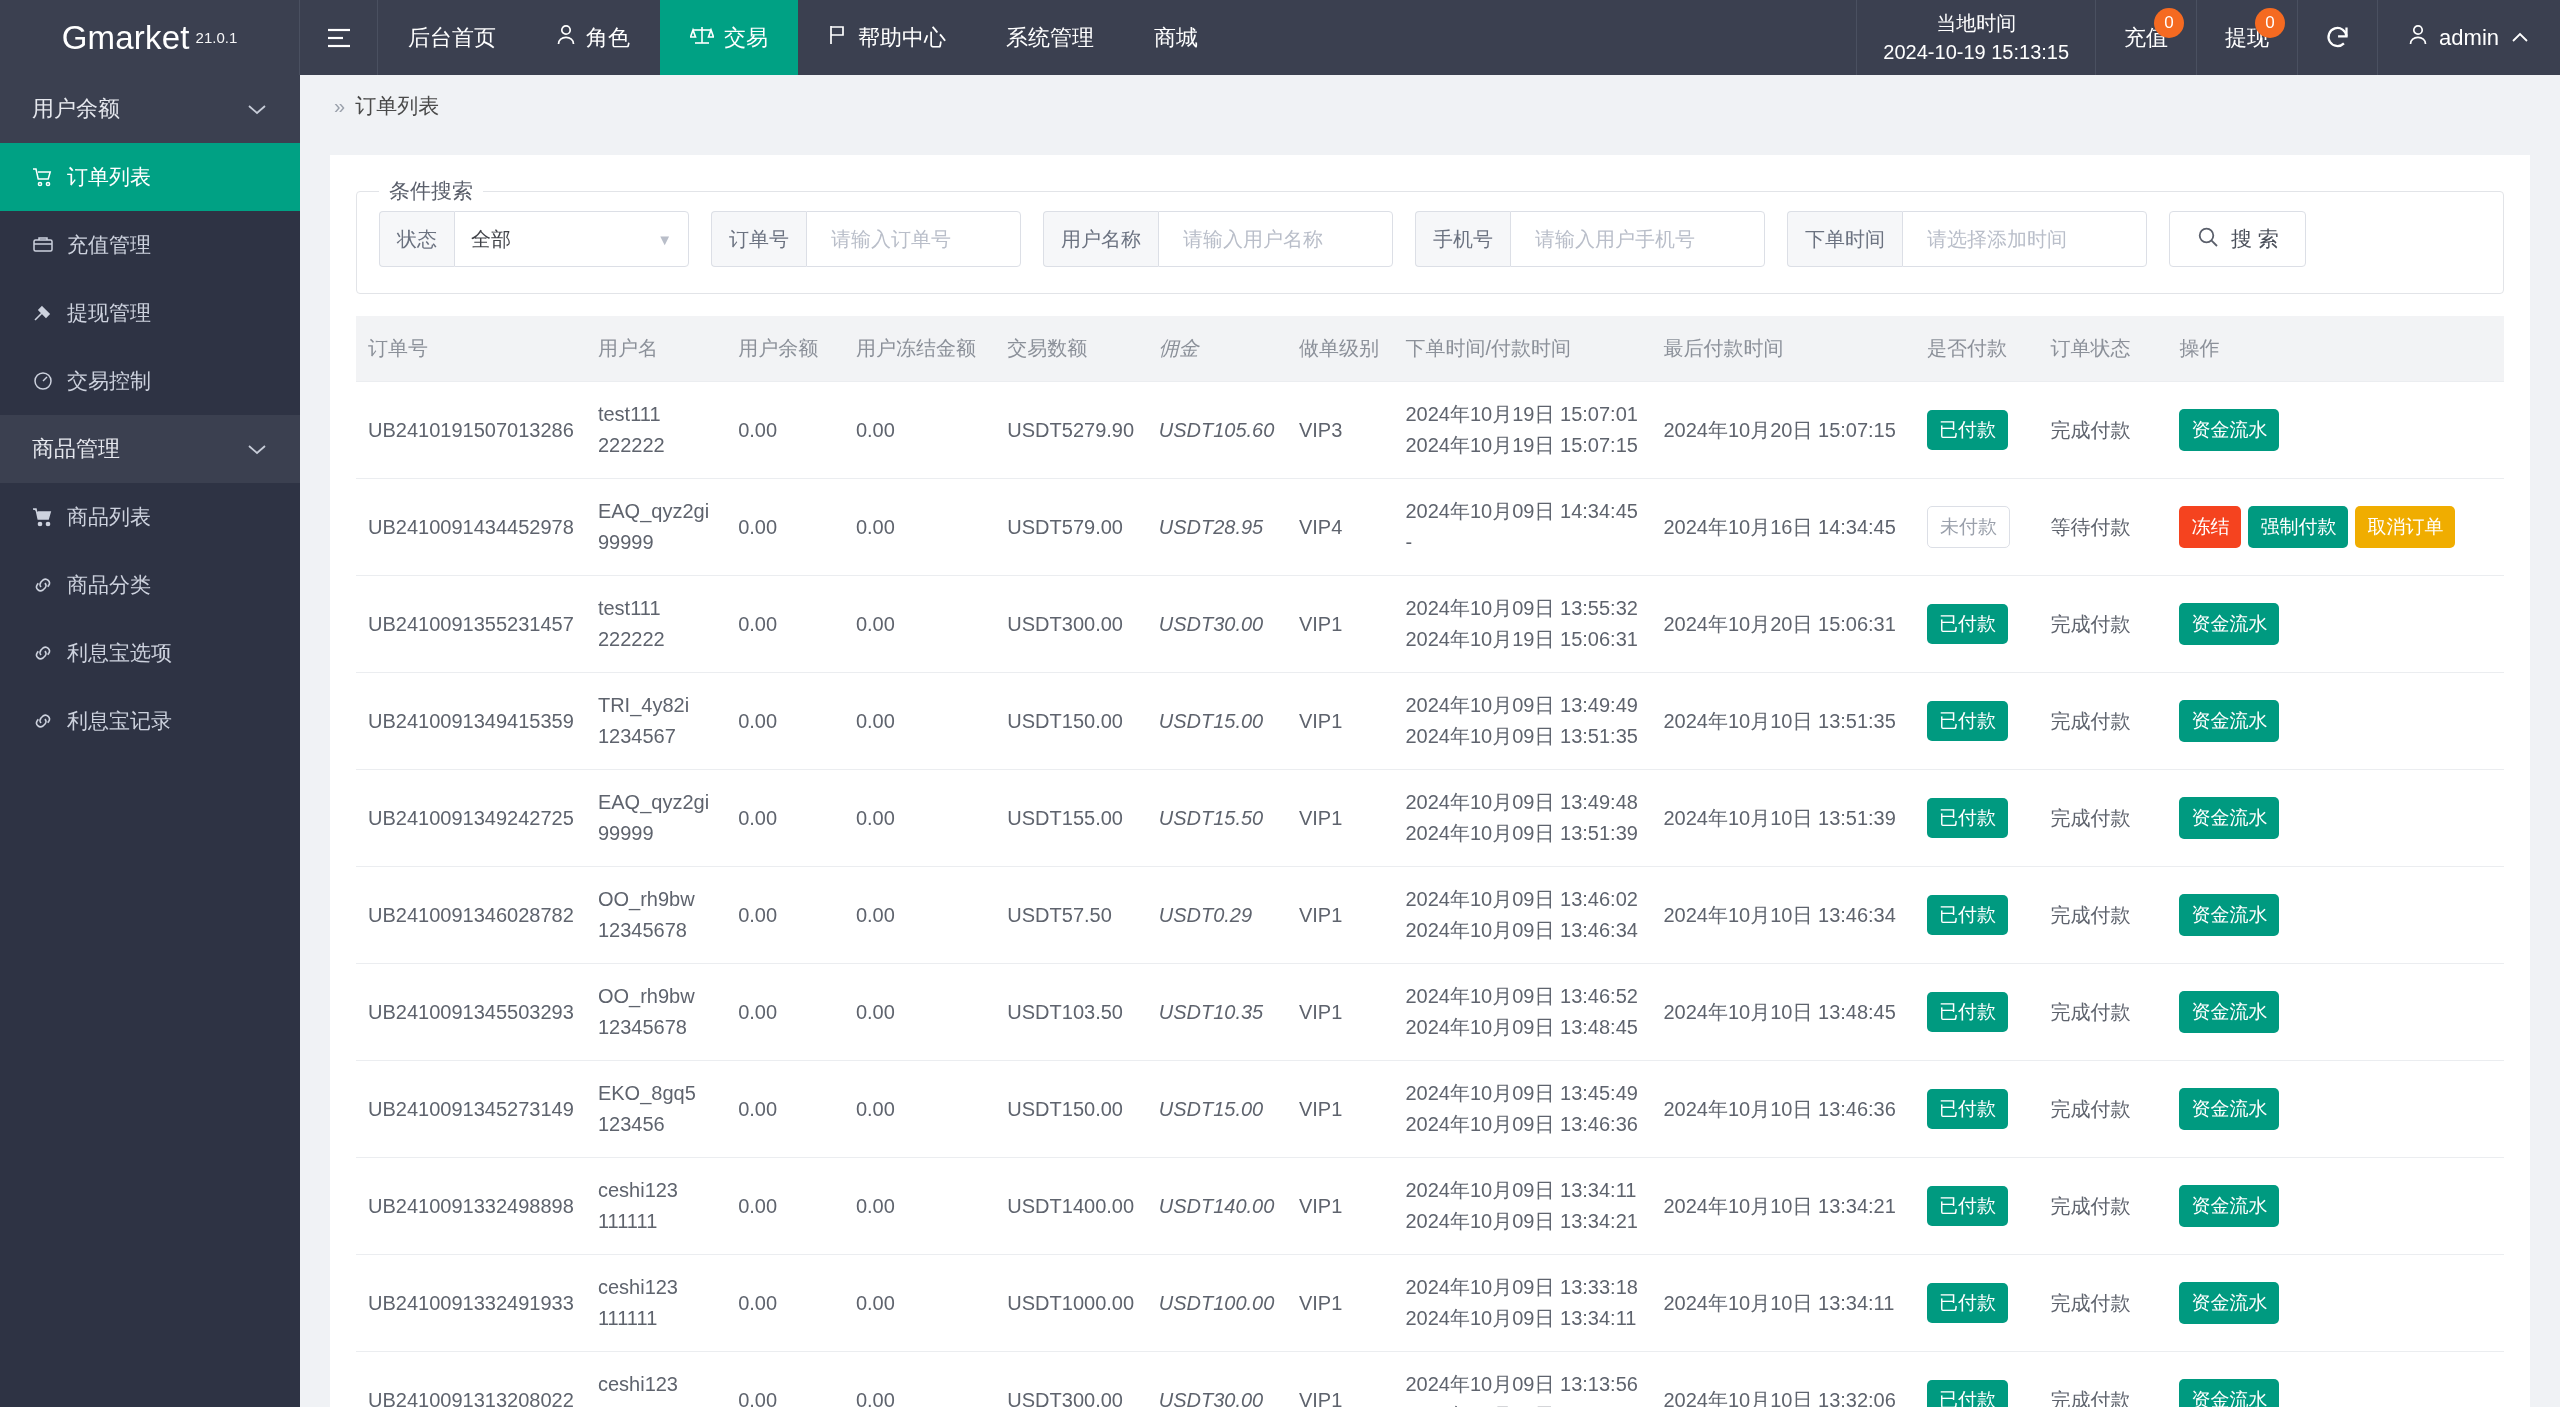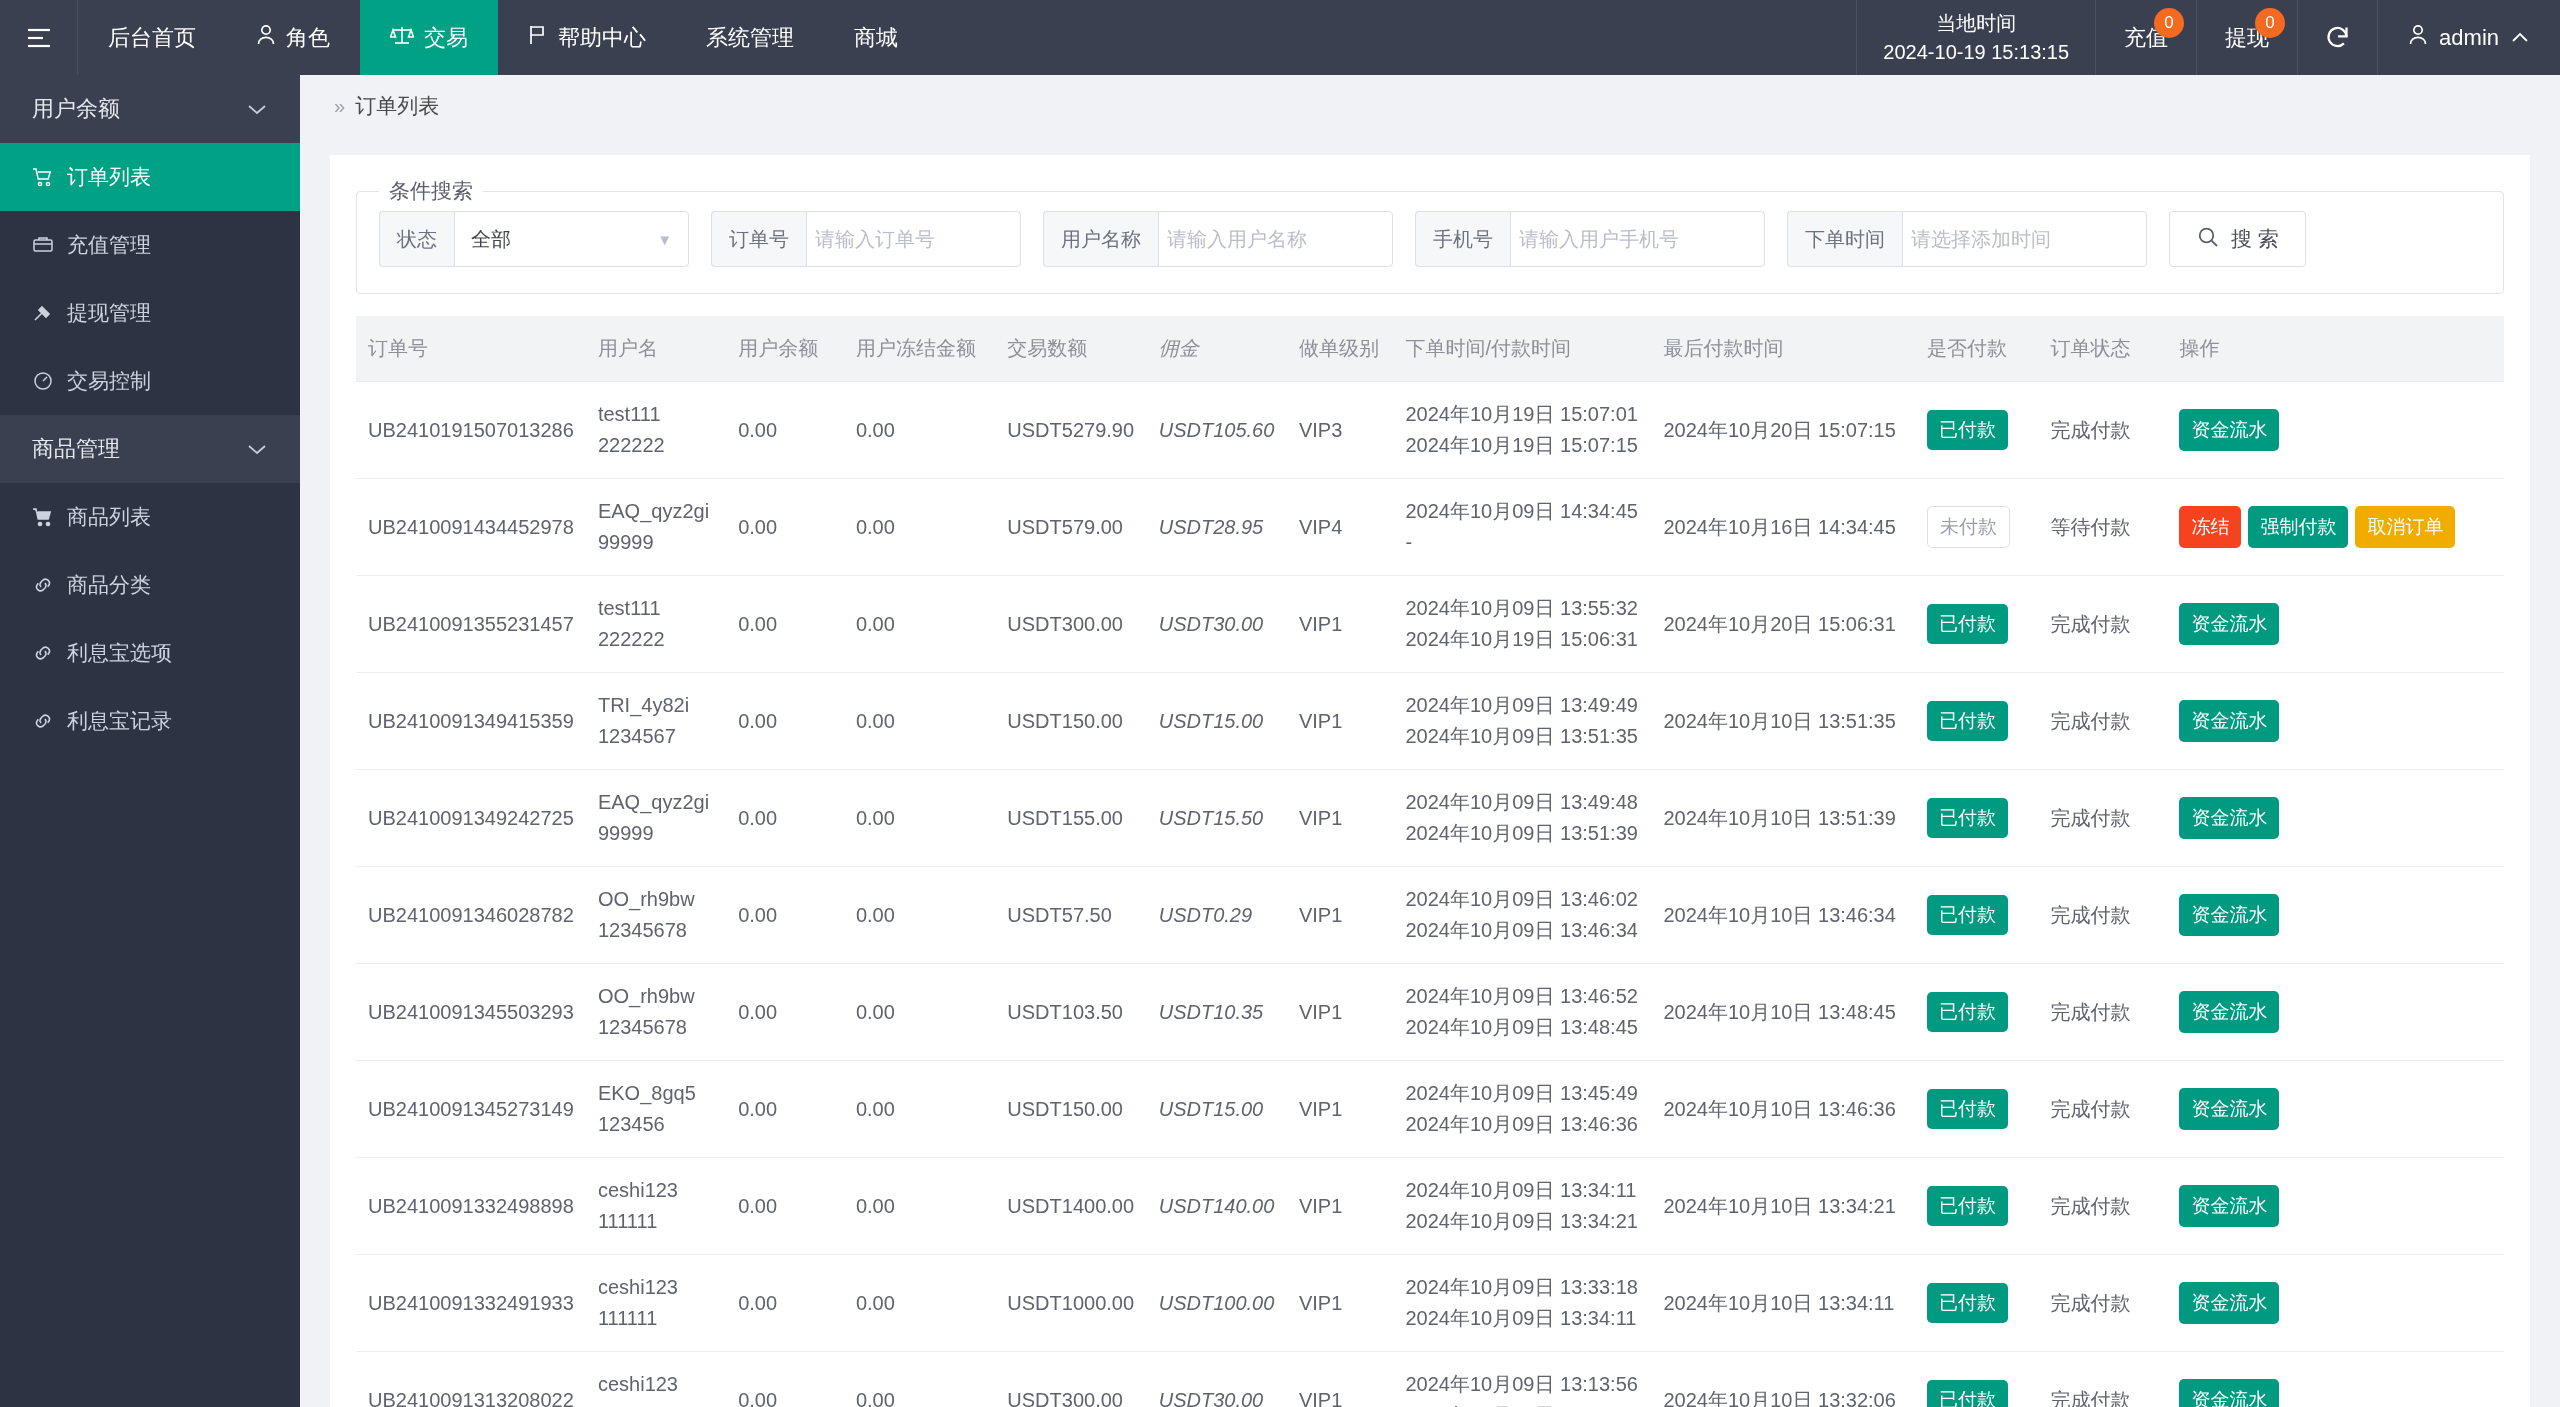--- a/index.html
+++ b/index.html
@@ -84,21 +84,21 @@
   fieldset.search legend { padding: 0 10px; font-size: 21px; color: #5a5f6b; }
   .fields { display: flex; align-items: center; gap: 22px; flex-wrap: nowrap; }
   .fgroup { display: flex; align-items: stretch; height: 56px; }
   .fgroup .lab {
     background: #f6f7f9; border: 1px solid #dcdfe6; border-right: none;
     border-radius: 4px 0 0 4px; display: flex; align-items: center; padding: 0 17px;
     font-size: 20px; color: #6b7280; white-space: nowrap;
   }
   .fgroup .inp {
     border: 1px solid #dcdfe6; border-radius: 0 4px 4px 0; display: flex;
-    align-items: center; padding: 0 8px; font-size: 20px; color: #b9bec9;
+    align-items: center; padding: 0 24px; font-size: 20px; color: #b9bec9;
     background: #fff; white-space: nowrap;
   }
   .sel {
     border: 1px solid #dcdfe6; border-radius: 0 4px 4px 0; display: flex;
     align-items: center; justify-content: space-between; padding: 0 16px;
     font-size: 20px; color: #404248; background: #fff; min-width: 235px; cursor: pointer;
   }
   .caret { color: #b9bec9; font-size: 15px; }
   .w-ordno { width: 215px; } .w-uname { width: 235px; }
   .w-phone { width: 255px; } .w-time  { width: 245px; }
@@ -139,20 +139,24 @@
   .ops { white-space: nowrap; }
   .c-ord { width: 205px; } .c-user { width: 125px; } .c-bal { width: 105px; }
   .c-froz { width: 135px; } .c-amt { width: 135px; } .c-com { width: 125px; font-style: italic; }
   .c-vip { width: 95px; } .c-otime { width: 230px; } .c-ptime { width: 235px; }
   .c-ispaid { width: 110px; } .c-status { width: 115px; } .c-ops { width: 300px; }
 </style>
 </head>
 <body>
 
 <div class="topbar">
+  <div class="brand">
+    <span class="brand-name">Gmarket</span>
+    <span class="brand-ver">21.0.1</span>
+  </div>
   <div class="hamburger">
     <svg width="26" height="22" viewBox="0 0 26 22" fill="none" stroke="#fff" stroke-width="2.2">
       <line x1="2" y1="3" x2="24" y2="3"></line>
         <line x1="2" y1="11" x2="17" y2="11"></line>
         <line x1="2" y1="19" x2="24" y2="19"></line>
     </svg>
   </div>
   <div class="nav-left">
     <div class="navitem">
       <span>后台首页</span>

